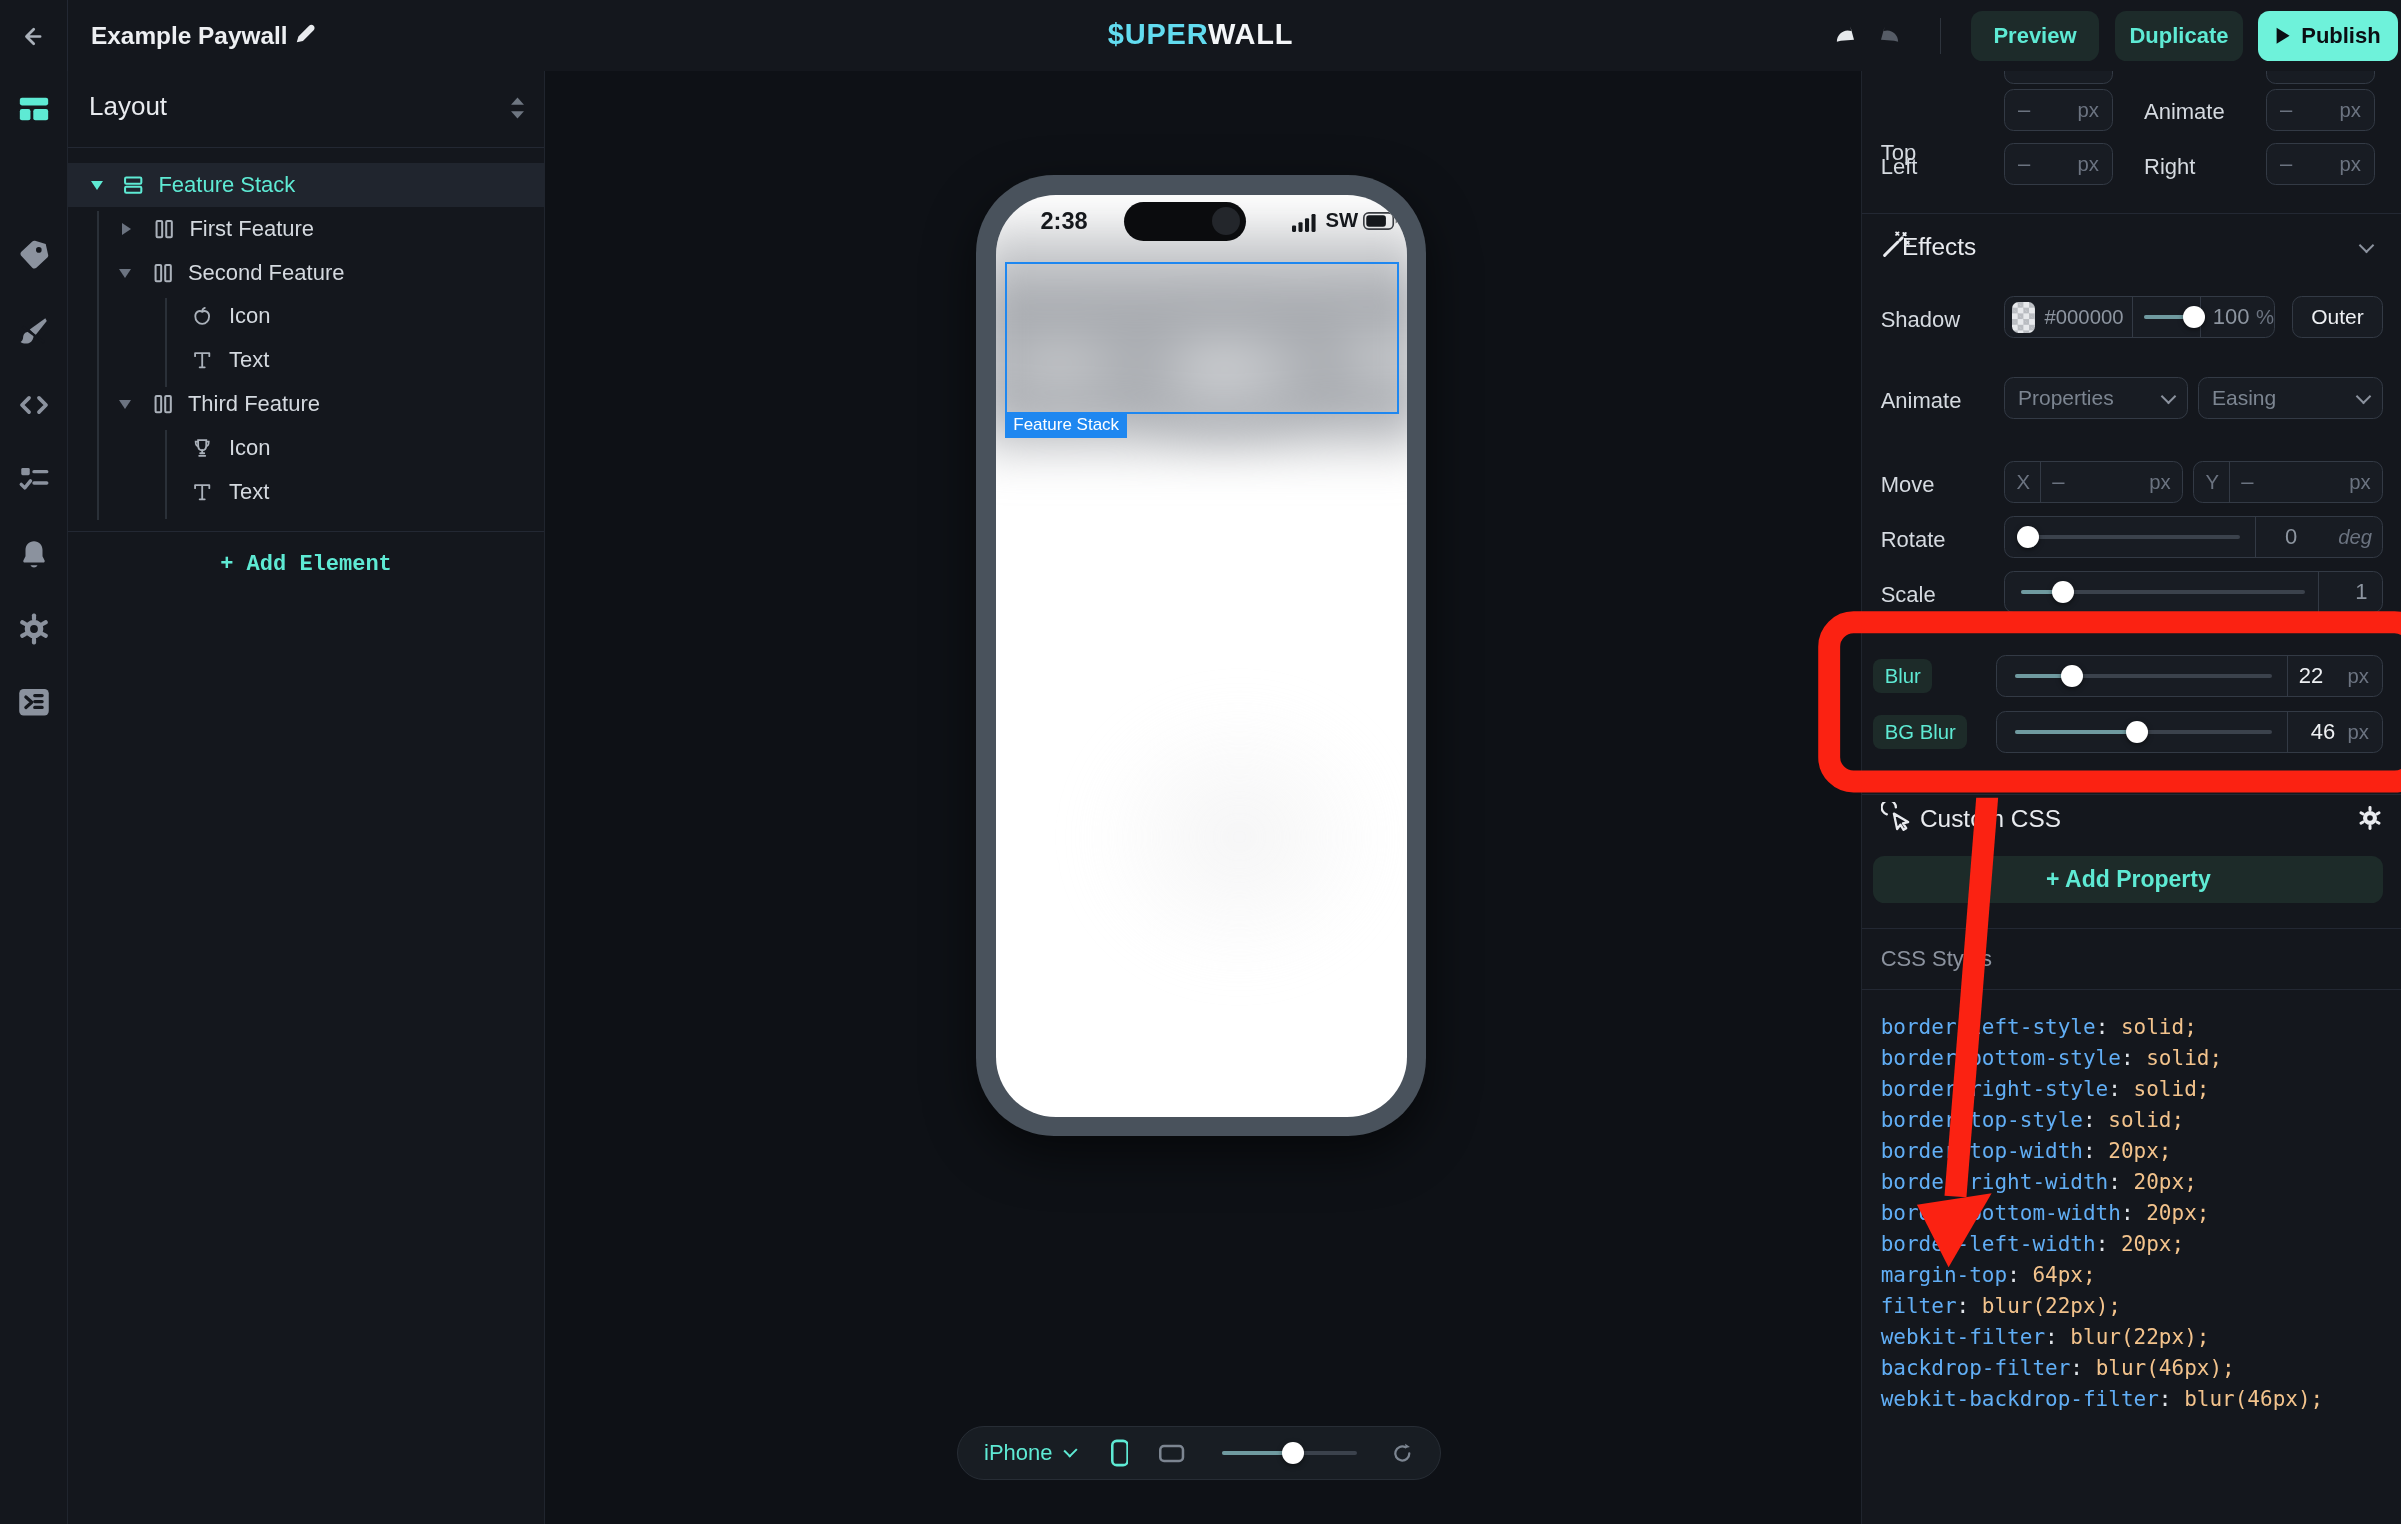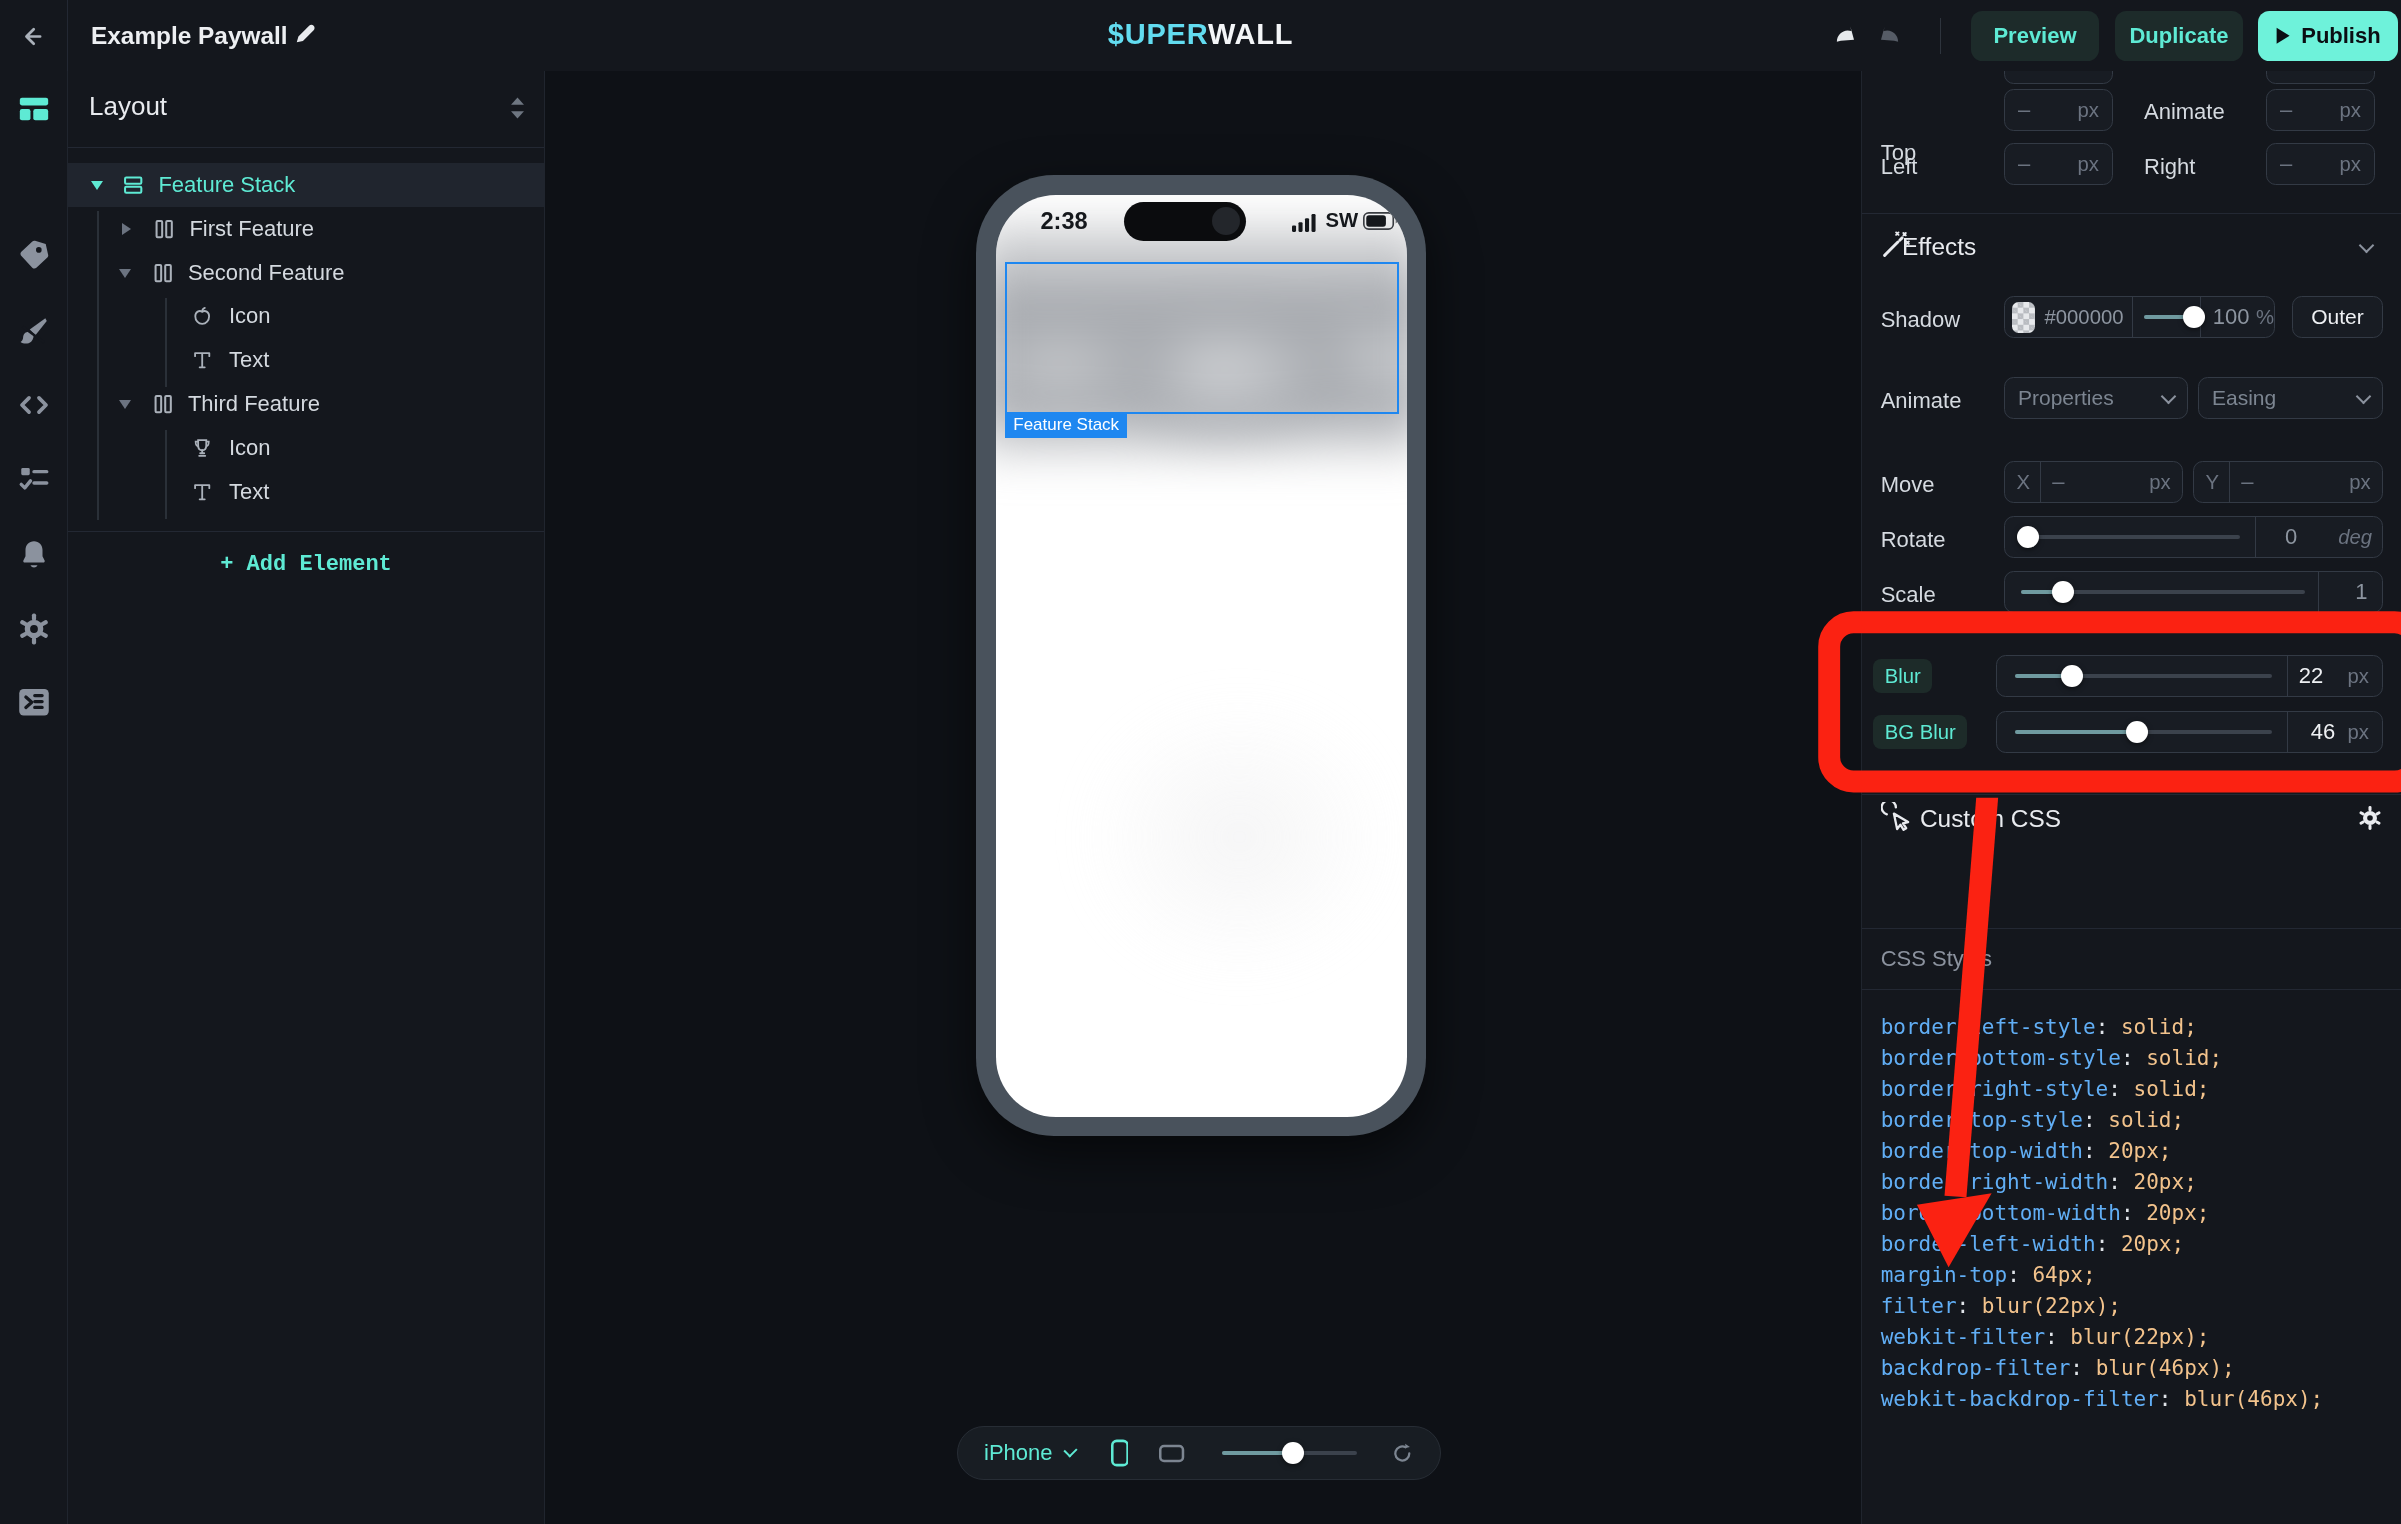--- a/index.html
+++ b/index.html
@@ -470,20 +470,24 @@
         <rect x="10.7" y="1.8" width="2.6" height="4.6" rx="1.2"></rect>
         <rect x="10.7" y="17.6" width="2.6" height="4.6" rx="1.2"></rect>
         <rect x="10.7" y="1.8" width="2.6" height="4.6" rx="1.2" transform="rotate(60 12 12)"></rect>
         <rect x="10.7" y="17.6" width="2.6" height="4.6" rx="1.2" transform="rotate(60 12 12)"></rect>
         <rect x="10.7" y="1.8" width="2.6" height="4.6" rx="1.2" transform="rotate(120 12 12)"></rect>
         <rect x="10.7" y="17.6" width="2.6" height="4.6" rx="1.2" transform="rotate(120 12 12)"></rect>
       </g>
       <circle cx="12" cy="12" r="2.4" fill="#14171d"></circle>
     </svg>
 
+    <div class="abs" style="left:11.4px;top:785px;width:510px;height:47px;border-radius:11.4px;background:#1d2b29;
+         display:flex;align-items:center;justify-content:center;font-size:23px;font-weight:700;color:#5eead4;">
+      <span>+ Add Property</span>
+    </div>
 
     <div class="abs hdiv" style="top:857px;"></div>
     <div class="abs mut" style="left:18.7px;top:875px;font-size:22px;">CSS Styles</div>
     <div class="abs hdiv" style="top:918px;"></div>
 
     <div class="abs" style="left:18.7px;top:941px;">
       <div class="codeline"><span class="cprop">border-left-style</span><span class="ccolon">: </span><span class="cval">solid;</span></div>
       <div class="codeline"><span class="cprop">border-bottom-style</span><span class="ccolon">: </span><span class="cval">solid;</span></div>
       <div class="codeline"><span class="cprop">border-right-style</span><span class="ccolon">: </span><span class="cval">solid;</span></div>
       <div class="codeline"><span class="cprop">border-top-style</span><span class="ccolon">: </span><span class="cval">solid;</span></div>

